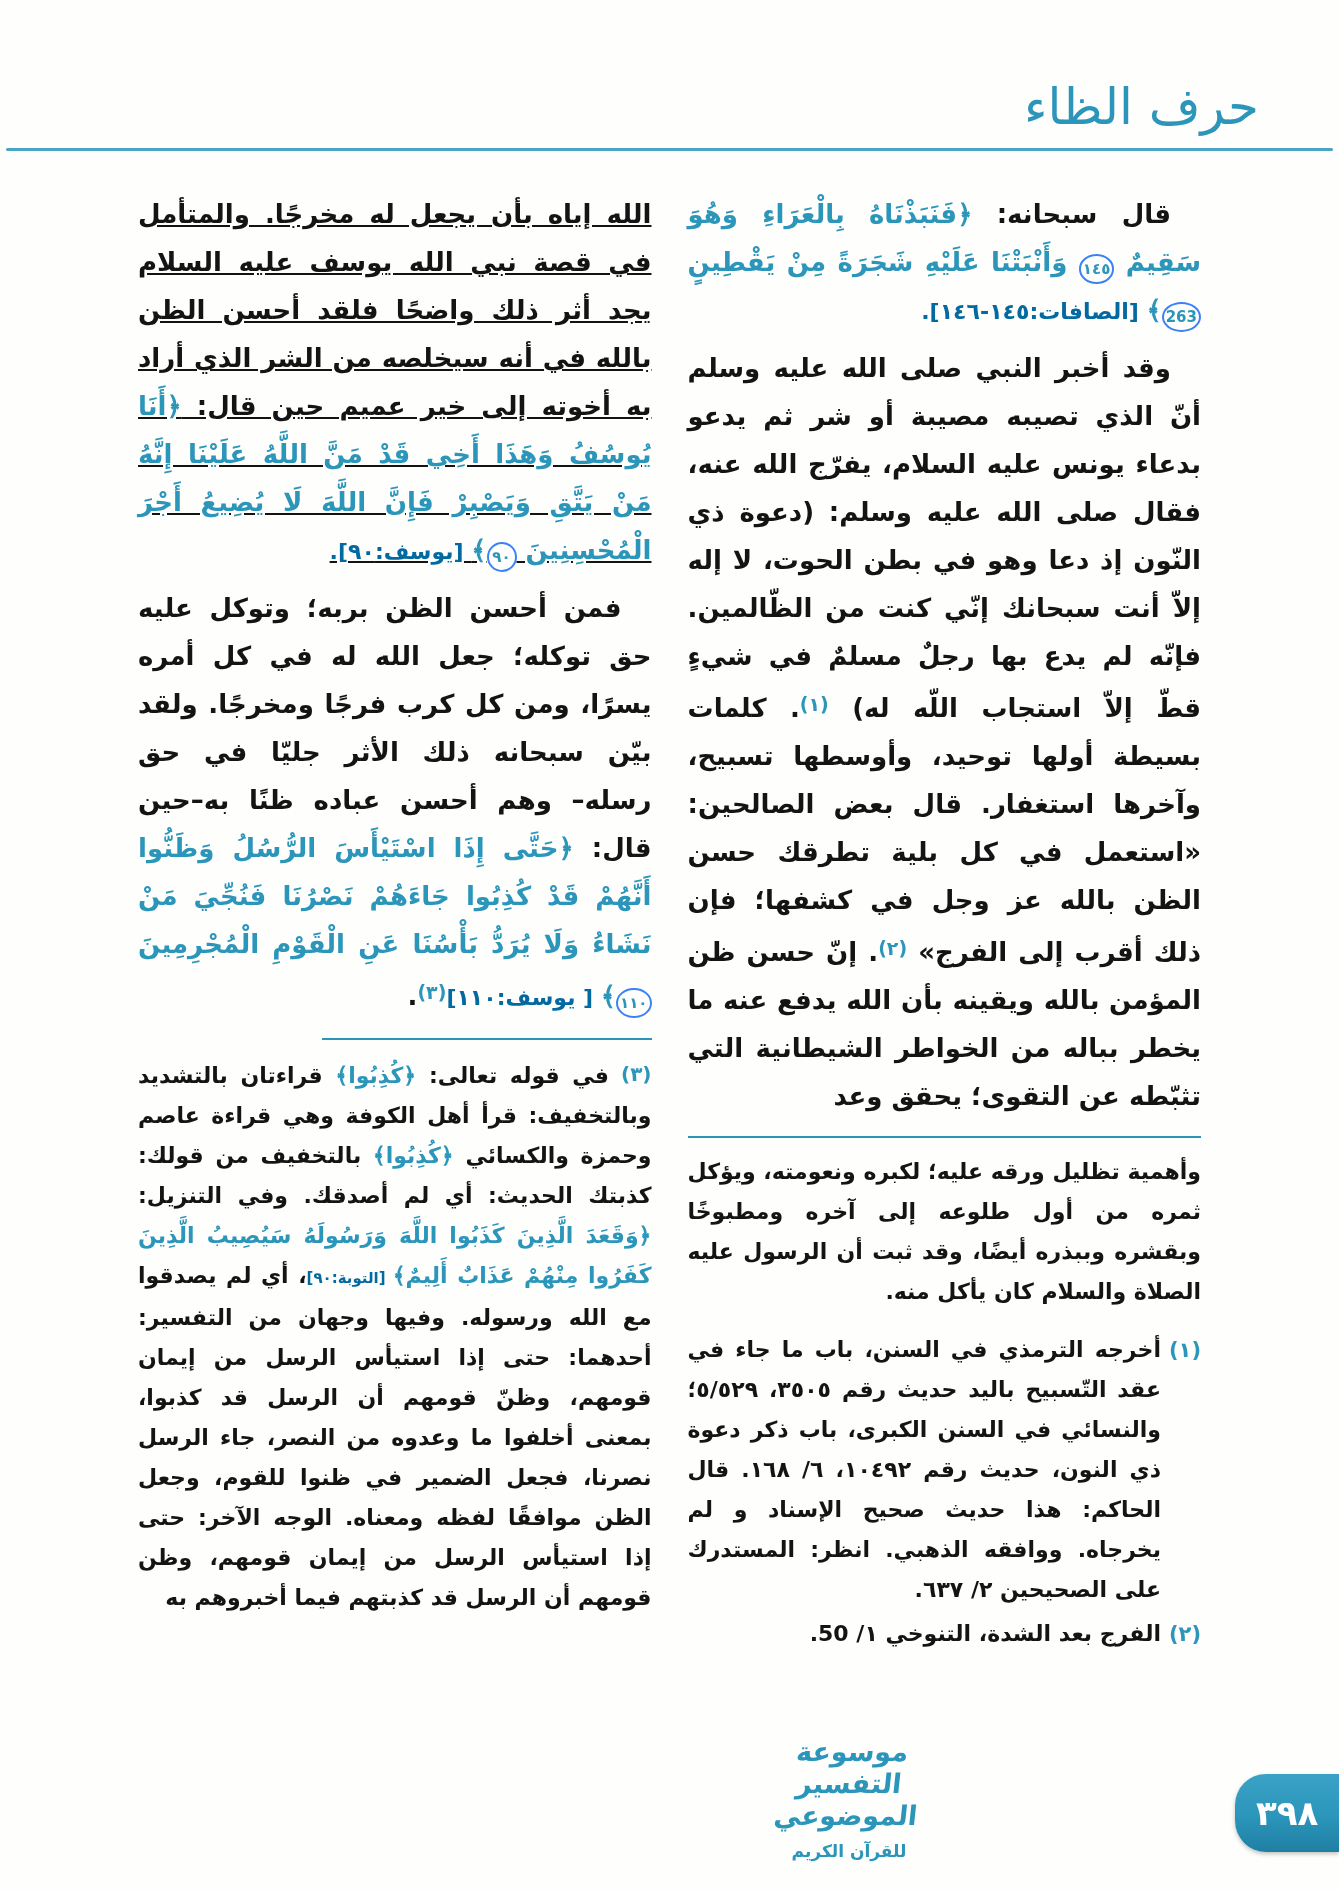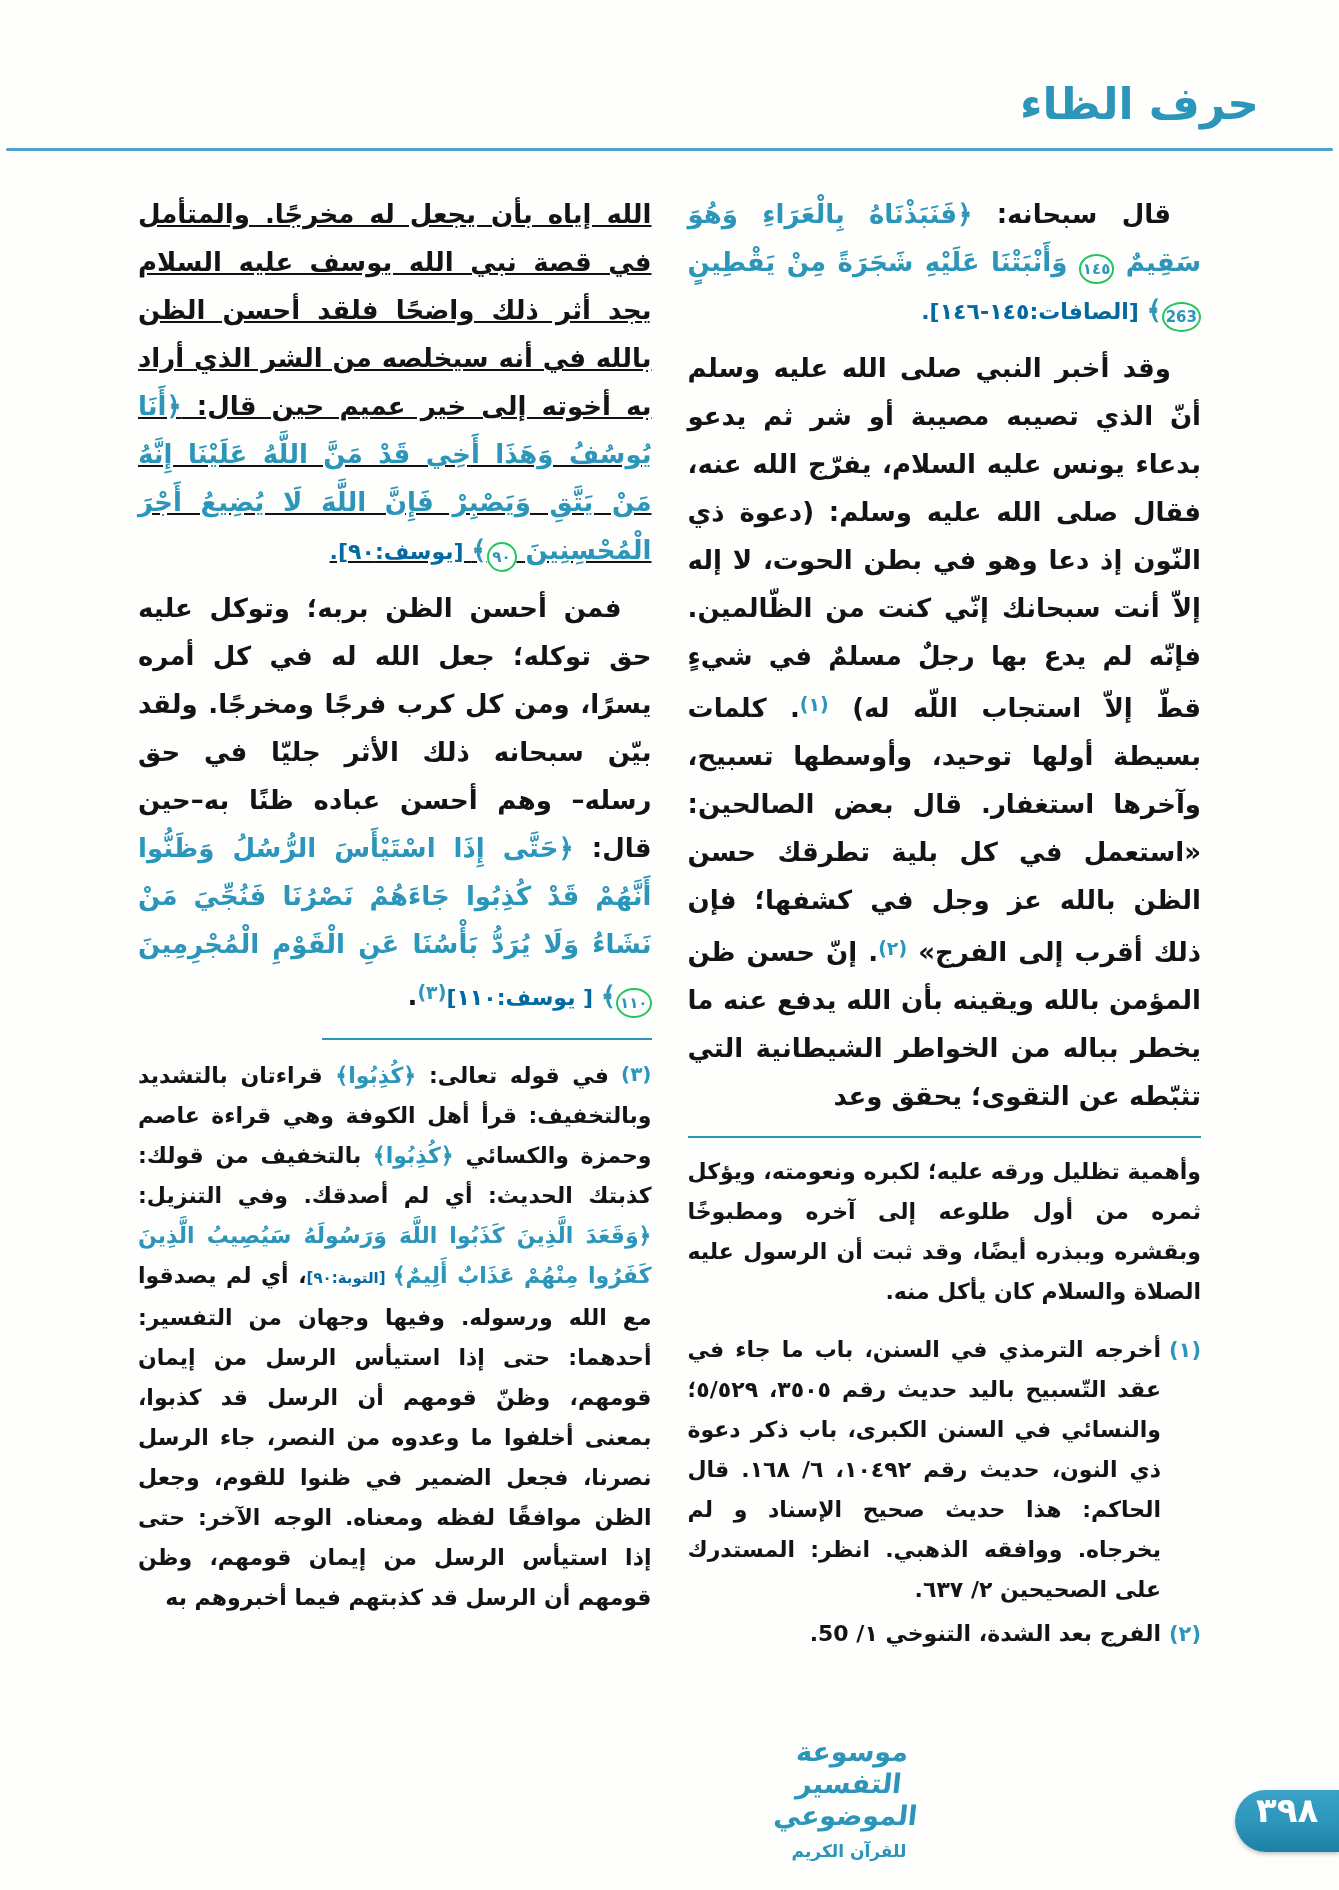--- a/index.html
+++ b/index.html
@@ -4,21 +4,21 @@
 <style>
   html,body{margin:0;padding:0;background:#e8e8e8;}
   .page{
     width:1339px;height:1890px;margin:0 auto;position:relative;
     background:#fefefc;overflow:hidden;direction:rtl;
     font-family:"DejaVu Sans",sans-serif;
   }
   
   .chapter-title{
     position:absolute;top:78px;right:80px;
-    color:#2b95ba;font-size:44px;font-weight:bold;
+    color:#2b95ba;font-size:50px;font-weight:normal;
     font-family:"DejaVu Serif","DejaVu Sans",serif;
     letter-spacing:1px;
   }
   .header-rule{
     position:absolute;top:148px;right:6px;left:6px;height:3px;
     background:#4aa4c6;border-radius:2px;
   }
   
   .columns{
     position:absolute;top:190px;right:138px;left:138px;
@@ -30,21 +30,21 @@
     font-size:26px;line-height:48px;font-weight:bold;color:#141414;
     text-align:justify;text-indent:30px;
   }
   .para.no-indent{text-indent:0;text-decoration:underline;}
   .seg-text{color:#141414;}
   .seg-quran{color:#2b95ba;}
   .seg-marker{color:#2b95ba;font-size:19px;vertical-align:6px;}
   .seg-ref{font-size:22px;color:#0369a1;}
   .seg-aya{
     display:inline-block;min-width:30px;height:30px;line-height:27px;
-    border:2px solid #22c55e;border-radius:50%;
+    border:2px solid #3b82f6;border-radius:50%;
     color:#2b95ba;font-size:15px;text-align:center;text-indent:0;
     vertical-align:-3px;box-sizing:border-box;padding:0 2px;
   }
   .fn-rule{height:2px;background:#2b95ba;margin:16px 0 14px 0;border:0;}
   .fn-rule.short{width:330px;margin-left:auto;margin-right:0;}
   .fn-block{
     font-size:22px;line-height:40px;font-weight:bold;color:#141414;
     text-align:justify;
   }
   .fn-block .seg-marker{font-size:20px;vertical-align:2px;}
@@ -57,24 +57,24 @@
   .fn-cont{margin-bottom:18px;}
   
   .logo{
     position:absolute;bottom:28px;right:385px;width:210px;
     text-align:center;color:#2b95ba;
     font-family:"DejaVu Serif","DejaVu Sans",serif;font-weight:bold;
   }
   .logo-line1{font-size:27px;line-height:32px;transform:skewX(-6deg);}
   .logo-line2{font-size:17px;line-height:22px;margin-top:8px;}
   .page-badge{
-    position:absolute;bottom:38px;right:0;width:104px;height:62px;
+    position:absolute;bottom:38px;right:0;width:104px;height:78px;
     background:linear-gradient(180deg,#3aa2c6 0%,#2b95ba 55%,#1f7fa3 100%);
     border-radius:31px 0 0 31px;
-    display:flex;align-items:flex-start;justify-content:center;
+    display:flex;align-items:center;justify-content:center;
     box-shadow:0 2px 4px rgba(0,0,0,.25);
   }
   .page-number{color:#ffffff;font-size:34px;font-weight:bold;}
 </style>
 </head>
 <body>
 
 <div class="page">
 
   <div class="chapter-title">حرف الظاء</div>

